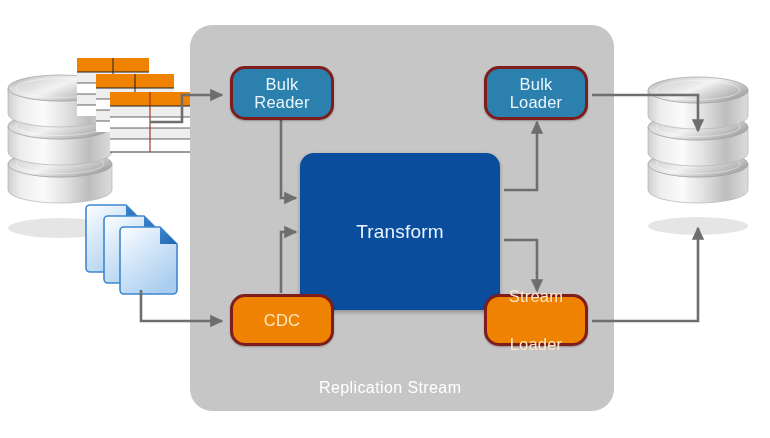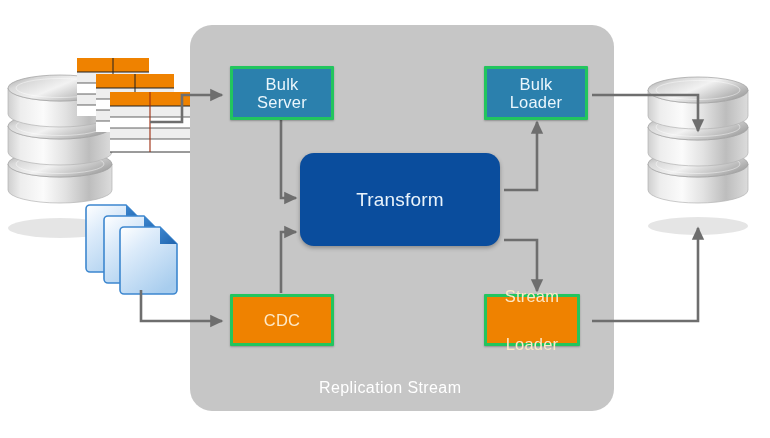--- a/index.html
+++ b/index.html
@@ -23,22 +23,22 @@
     top: 0;
     width: 770px;
     height: 438px;
   }
   .node-box {
     position: absolute;
     display: flex;
     flex-direction: column;
     align-items: center;
     justify-content: center;
-    border-radius: 1px;
-    border: 3px solid #22c55e;
+    border-radius: 15px;
+    border: 3px solid #7f1d1d;
     box-sizing: border-box;
     font-size: 16.5px;
     line-height: 1.12;
     letter-spacing: 0.2px;
     text-align: center;
     z-index: 5;
     box-shadow: 0 1px 2px rgba(0,0,0,0.28);
   }
   .node-box span { display: block; white-space: nowrap; }
   .box-bulk-reader, .box-bulk-loader {
@@ -214,36 +214,36 @@
       <path d="M504,240 H537 V291" marker-end="url(#arrowEnd)"></path>
 
       <path d="M592,95 H698 V131" marker-end="url(#arrowEnd)"></path>
 
       <path d="M592,321 H698 V228" marker-end="url(#arrowEnd)"></path>
     </g>
   </svg>
 
   <div class="node-box box-bulk-reader" style="left:230px; top:66px; width:104px; height:54px;">
     <span>Bulk</span>
-    <span>Server</span>
+    <span>Reader</span>
   </div>
 
   <div class="node-box box-bulk-loader" style="left:484px; top:66px; width:104px; height:54px;">
     <span>Bulk</span>
     <span>Loader</span>
   </div>
 
-  <div class="node-box box-transform" style="left:300px; top:153px; width:200px; height:93px;">
+  <div class="node-box box-transform" style="left:300px; top:153px; width:200px; height:157px;">
     <span>Transform</span>
   </div>
 
   <div class="node-box box-cdc" style="left:230px; top:294px; width:104px; height:52px;">
     <span>CDC</span>
   </div>
 
-  <div class="node-box box-stream-loader" style="left:484px; top:294px; width:96px; height:52px;gap:30px;">
+  <div class="node-box box-stream-loader" style="left:484px; top:294px; width:104px; height:52px;gap:30px;">
     <span>Stream</span>
     <span>Loader</span>
   </div>
 
   <div class="panel-label" style="left:319px; top:379px;">Replication Stream</div>
 
 </div>
 
 </body></html>

